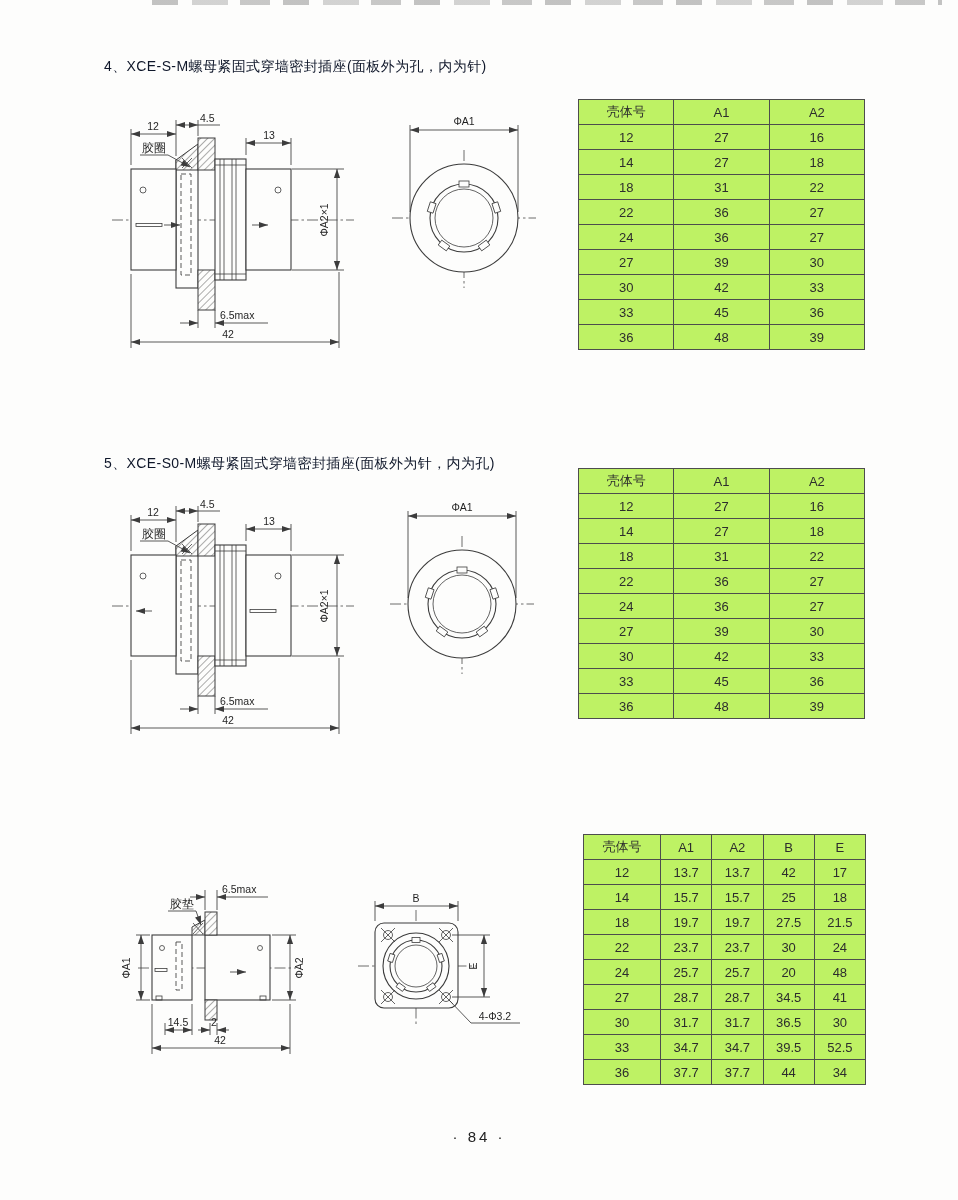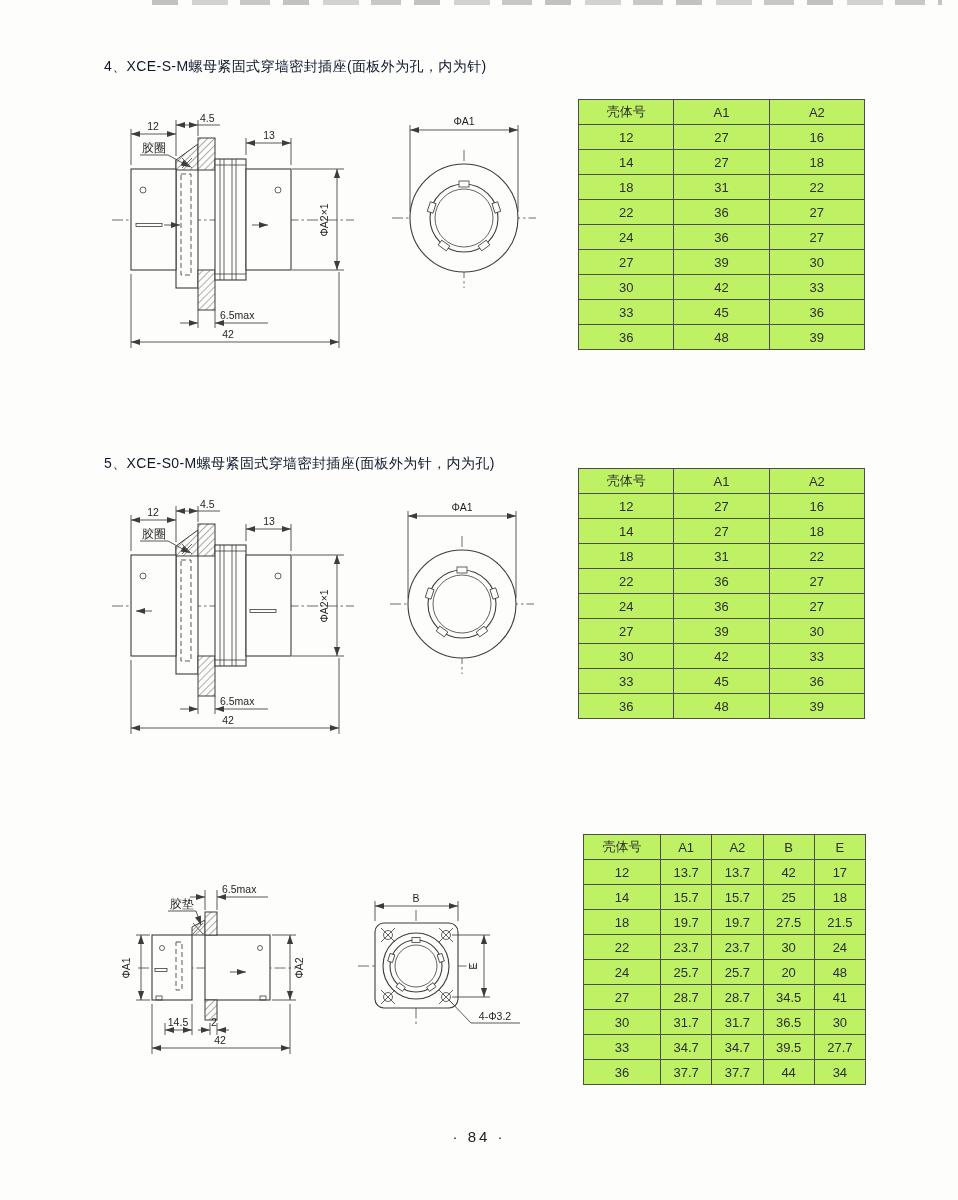--- a/index.html
+++ b/index.html
@@ -485,21 +485,21 @@
           <td>31.7</td>
           <td>31.7</td>
           <td>36.5</td>
           <td>30</td>
         </tr>
         <tr>
           <td>33</td>
           <td>34.7</td>
           <td>34.7</td>
           <td>39.5</td>
-          <td>27.7</td>
+          <td>52.5</td>
         </tr>
         <tr>
           <td>36</td>
           <td>37.7</td>
           <td>37.7</td>
           <td>44</td>
           <td>34</td>
         </tr>
       </tbody>
     </table>

